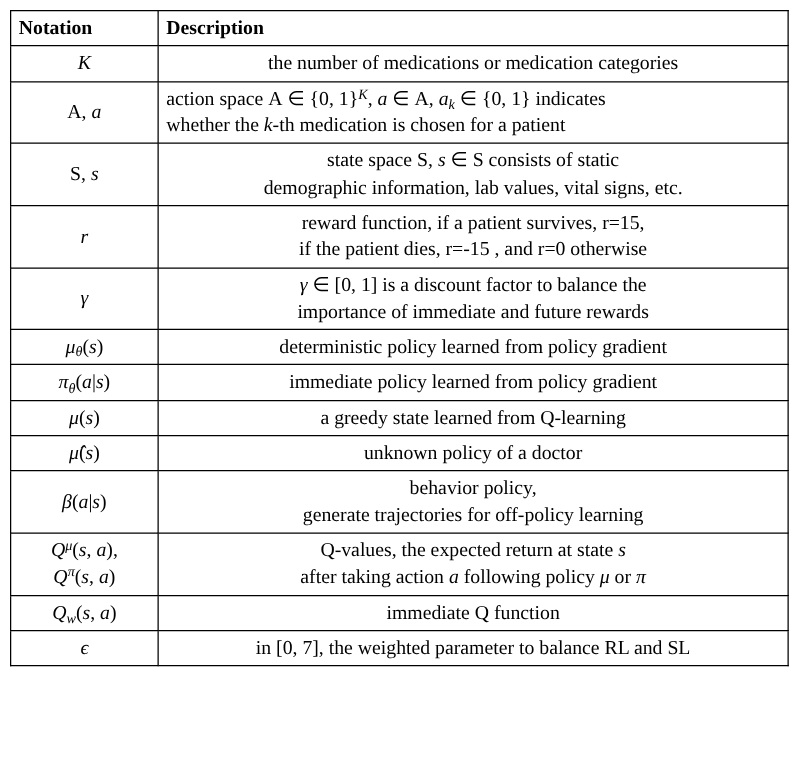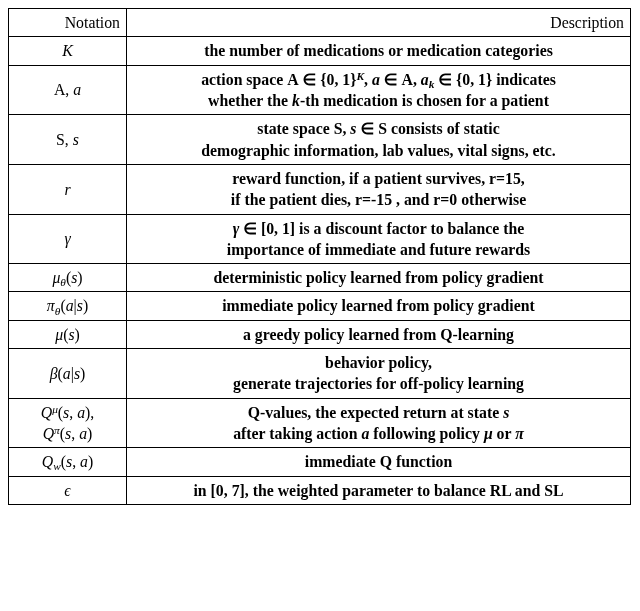--- a/index.html
+++ b/index.html
@@ -18,34 +18,33 @@
     table-layout: fixed;
   }
   th, td {
     border: 1px solid #000;
     padding: 3px 6px;
     line-height: 1.35;
   }
   col.notation { width: 118px; }
   col.description { width: 504px; }
   th {
-    font-weight: normal;
-    text-align: right;
+    font-weight: bold;
+    text-align: left;
   }
   td.notation {
     text-align: center;
     font-style: italic;
     white-space: nowrap;
   }
   td.description {
     text-align: center;
-    font-weight: bold;
   }
   td.description.left {
-    text-align: center;
+    text-align: left;
   }
   .sub { font-size: 0.72em; position: relative; top: 0.28em; font-style: italic; }
   .sup { font-size: 0.72em; position: relative; top: -0.45em; font-style: italic; }
   .upright { font-style: normal; }
   .cal { font-family: "Brush Script MT","Segoe Script","Lucida Handwriting",cursive; font-style: normal; }
 </style>
 </head>
 <body>
 
 <table>
@@ -83,21 +82,25 @@
       <tr>
         <td class="notation">μ<span class="sub">θ</span><span class="upright">(</span>s<span class="upright">)</span></td>
         <td class="description">deterministic policy learned from policy gradient</td>
       </tr>
       <tr>
         <td class="notation">π<span class="sub">θ</span><span class="upright">(</span>a<span class="upright">|</span>s<span class="upright">)</span></td>
         <td class="description">immediate policy learned from policy gradient</td>
       </tr>
       <tr>
         <td class="notation">μ<span class="upright">(</span>s<span class="upright">)</span></td>
-        <td class="description">a greedy policy learned from Q-learning</td>
+        <td class="description">a greedy state learned from Q-learning</td>
+      </tr>
+      <tr>
+        <td class="notation">μ̂<span class="upright">(</span>s<span class="upright">)</span></td>
+        <td class="description">unknown policy of a doctor</td>
       </tr>
       <tr>
         <td class="notation">β<span class="upright">(</span>a<span class="upright">|</span>s<span class="upright">)</span></td>
         <td class="description">behavior policy,<br>generate trajectories for off-policy learning</td>
       </tr>
       <tr>
         <td class="notation">Q<span class="sup">μ</span><span class="upright">(</span>s<span class="upright">, </span>a<span class="upright">),</span><br>Q<span class="sup">π</span><span class="upright">(</span>s<span class="upright">, </span>a<span class="upright">)</span></td>
         <td class="description">Q-values, the expected return at state <span style="font-style:italic">s</span><br>after taking action <span style="font-style:italic">a</span> following policy <span style="font-style:italic">μ</span> or <span style="font-style:italic">π</span></td>
       </tr>
       <tr>

